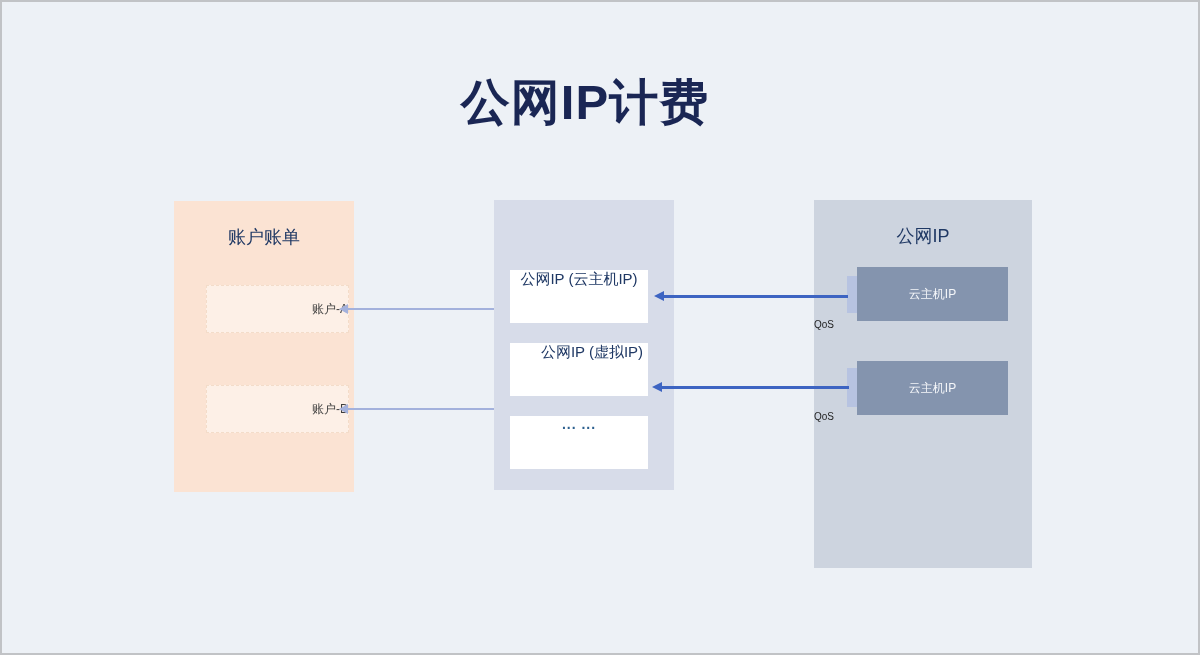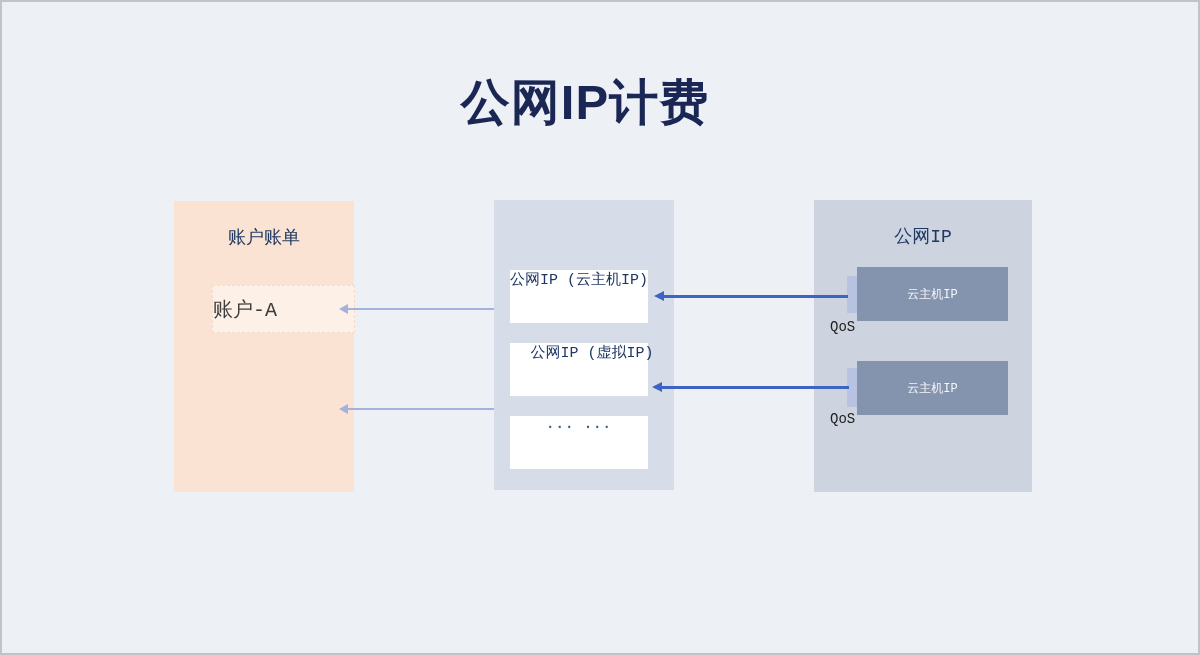--- a/index.html
+++ b/index.html
@@ -20,47 +20,47 @@
     top: 70px;
     left: 0;
     width: 1170px;
     text-align: center;
     font-size: 49px;
     font-weight: bold;
     letter-spacing: 1px;
     color: var(--title-text, #1a2654);
   }
 
-  .panel { position: absolute; font-family: Liberation Mono, monospace; }
+  .panel { position: absolute; }
 
   .panel-title {
     position: absolute;
     top: 24px;
     left: 0;
     width: 100%;
     text-align: center;
     font-size: 18px;
     font-weight: 500;
     color: var(--navy-text, #1f3864);
   }
 
   
   .account-panel {
     left: 174px; top: 201px;
     width: 180px; height: 291px;
     background: var(--account-panel-bg, #fbe3d3);
   }
   .account-box {
     position: absolute;
-    left: 38px;
+    left: 32px;
     width: 143px; height: 48px;
     background: var(--account-box-bg, #fdf0e7);
     border: 1px dashed var(--account-box-border, #f3dcc9);
-    display: flex; align-items: center; justify-content: flex-start;
-    font-size: 20px;
+    display: flex; align-items: center; justify-content: flex-end;
+    font-size: 12px;
     color: var(--account-box-text, #3d3d3d);
   }
   .account-box-a { top: 84px; }
   .account-box-b { top: 184px; }
 
   
   .pricing-panel {
     left: 494px; top: 200px;
     width: 180px; height: 290px;
     background: var(--pricing-panel-bg, #d7dce9);
@@ -81,21 +81,21 @@
   .pricing-box-3 span {
     color: var(--ellipsis-text, #2d608f);
     font-weight: bold;
     font-size: 14px;
     letter-spacing: 1px;
   }
 
   
   .publicip-panel {
     left: 814px; top: 200px;
-    width: 218px; height: 292px;
+    width: 218px; height: 368px;
     background: var(--publicip-panel-bg, #cdd4df);
     padding-left: 38px;
   }
   .publicip-box {
     position: absolute;
     left: 43px;
     width: 151px; height: 54px;
     background: var(--publicip-box-bg, #8494ae);
     display: flex; align-items: center; justify-content: center;
     font-size: 12px;
@@ -106,22 +106,22 @@
   .qos-tab {
     position: absolute;
     left: 33px;
     width: 10px;
     background: var(--qos-tab-bg, #b7c3e1);
   }
   .qos-tab-1 { top: 76px; height: 37px; }
   .qos-tab-2 { top: 168px; height: 39px; }
   .qos-label {
     position: absolute;
-    left: 16px;
-    font-size: 14px;
+    left: 0;
+    font-size: 10px;
     color: var(--qos-text, #1f1f1f);
   }
   .qos-label-1 { top: 119px; }
   .qos-label-2 { top: 211px; }
 
   
   .arrow { position: absolute; height: 10px; }
   .arrow .head {
     position: absolute;
     left: 0; top: 0;
@@ -148,20 +148,23 @@
 
 <div class="canvas">
 
   <div class="main-title">公网IP计费</div>
 
   <div class="panel account-panel">
     <div class="panel-title">账户账单</div>
     <div class="account-box account-box-a">
       <span>账户-A</span>
     </div>
+    <div class="account-box account-box-b">
+      <span>账户-B</span>
+    </div>
   </div>
 
   <div class="panel pricing-panel">
     <div class="pricing-box pricing-box-1">
       <span>公网IP (云主机IP)</span>
     </div>
     <div class="pricing-box pricing-box-2">
       <span>公网IP (虚拟IP)</span>
     </div>
     <div class="pricing-box pricing-box-3">

